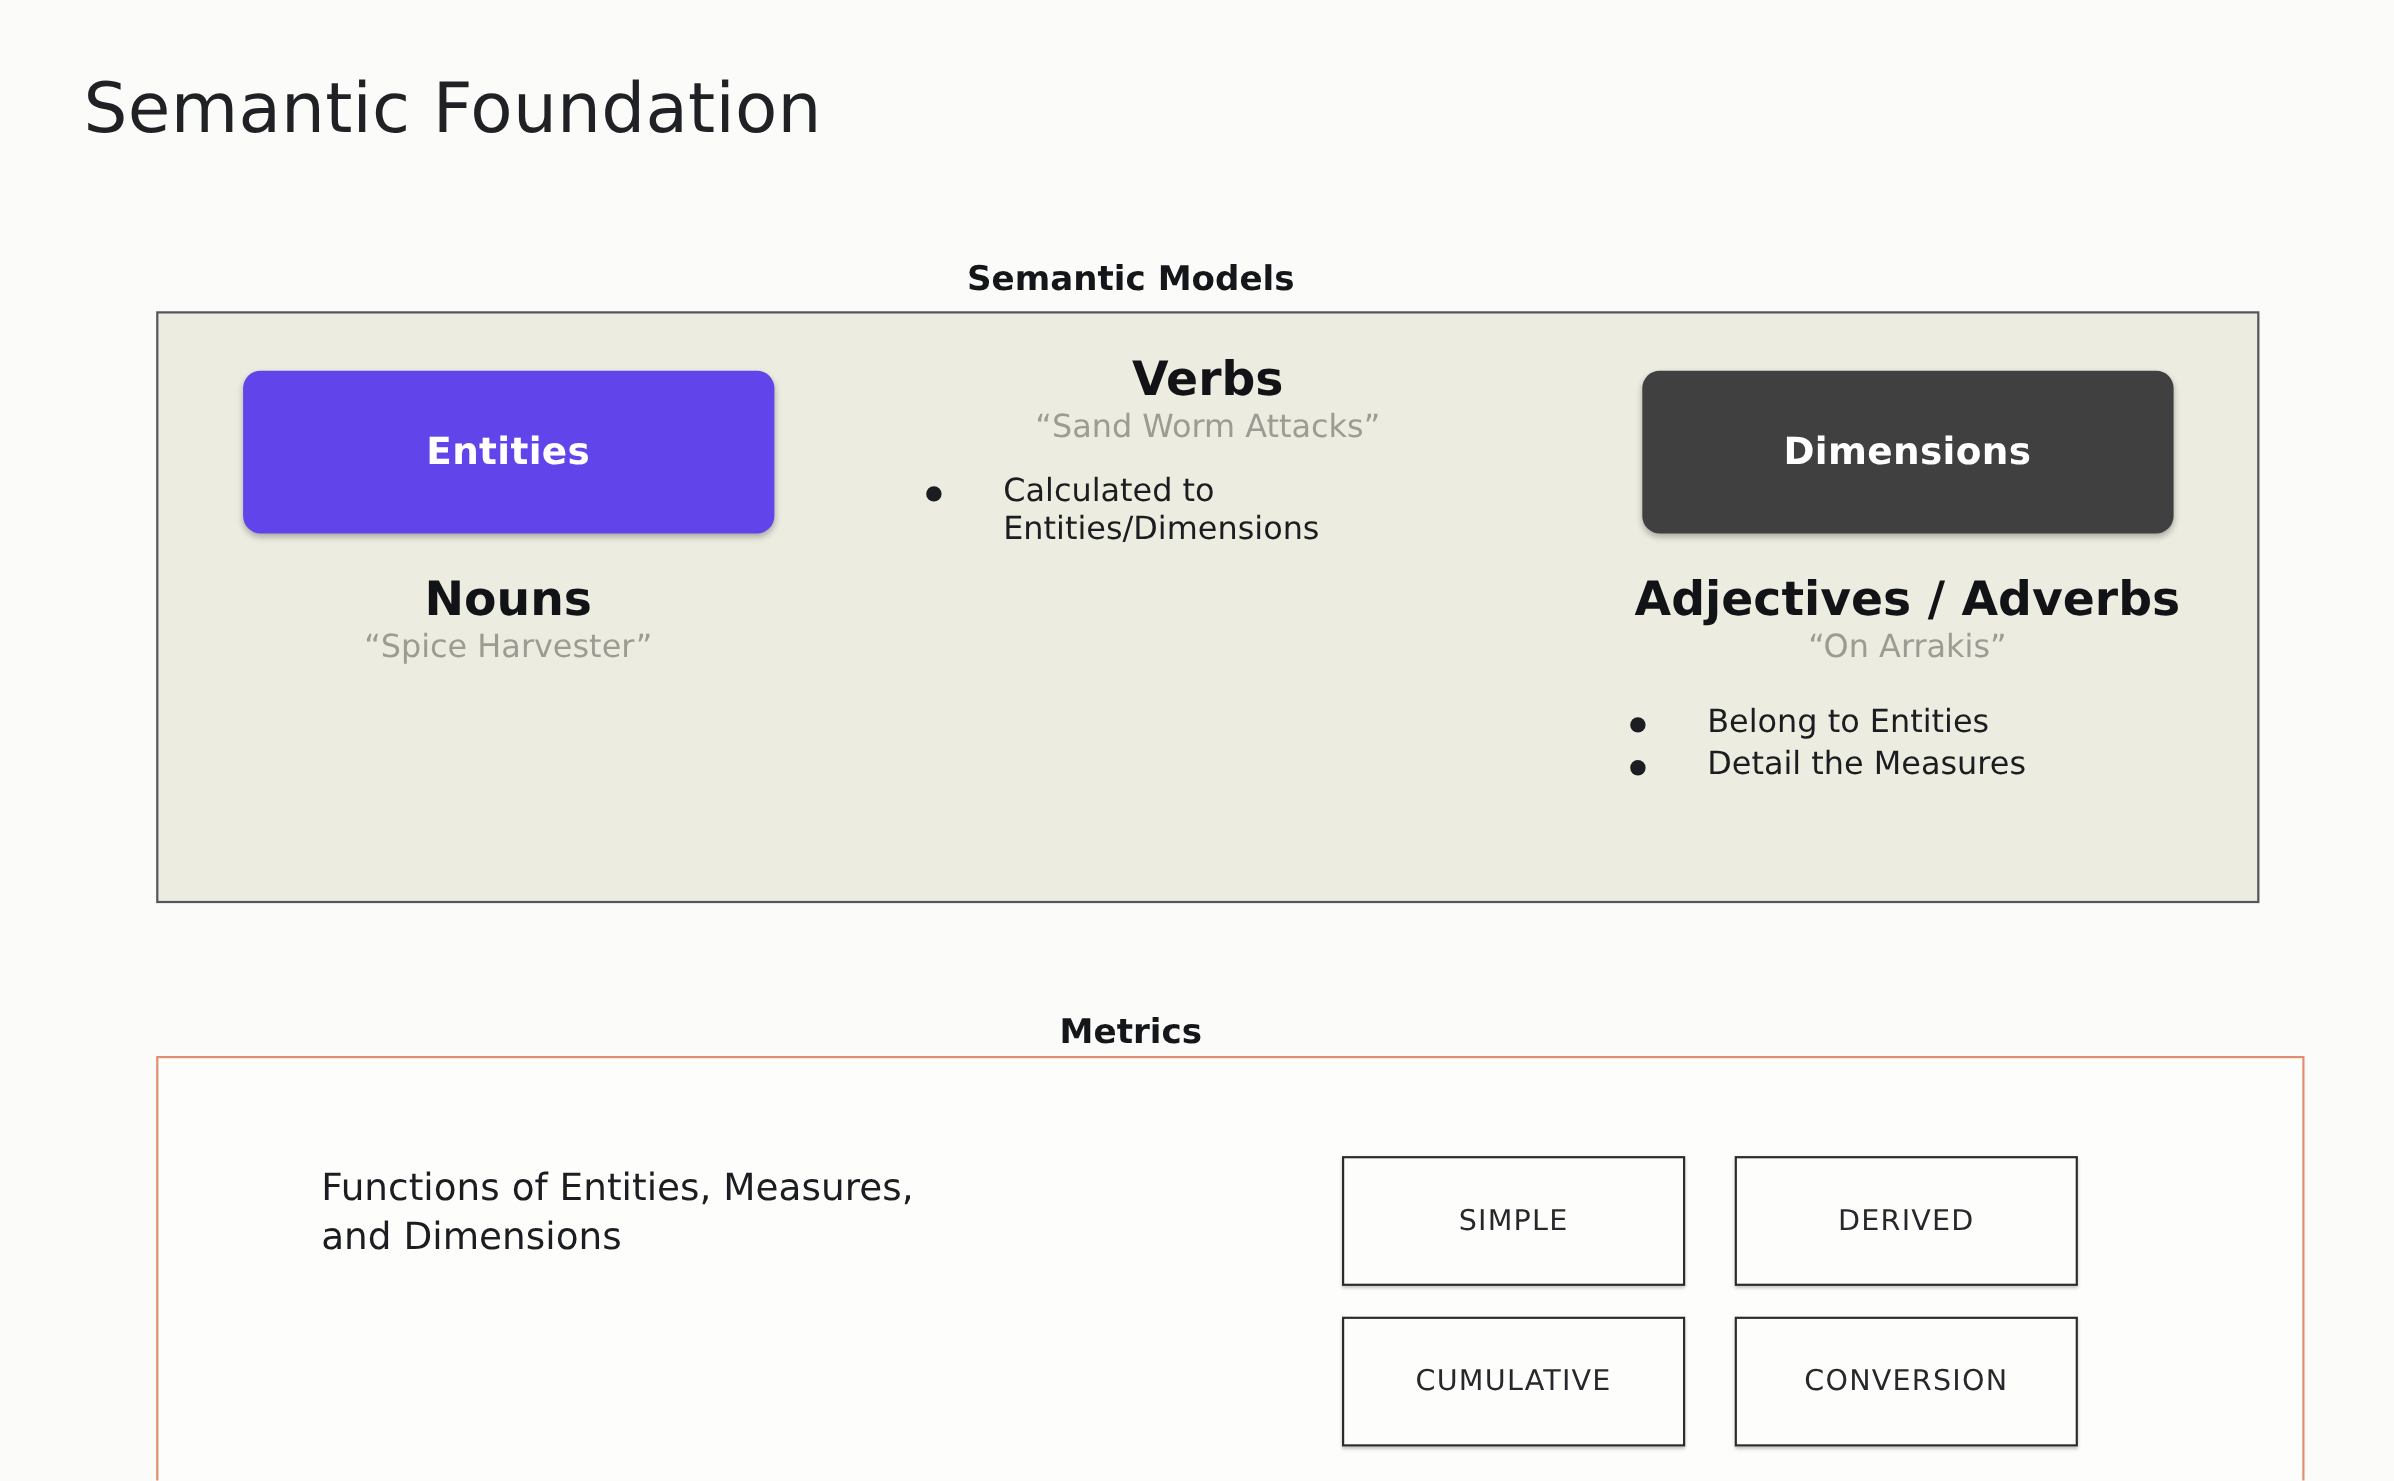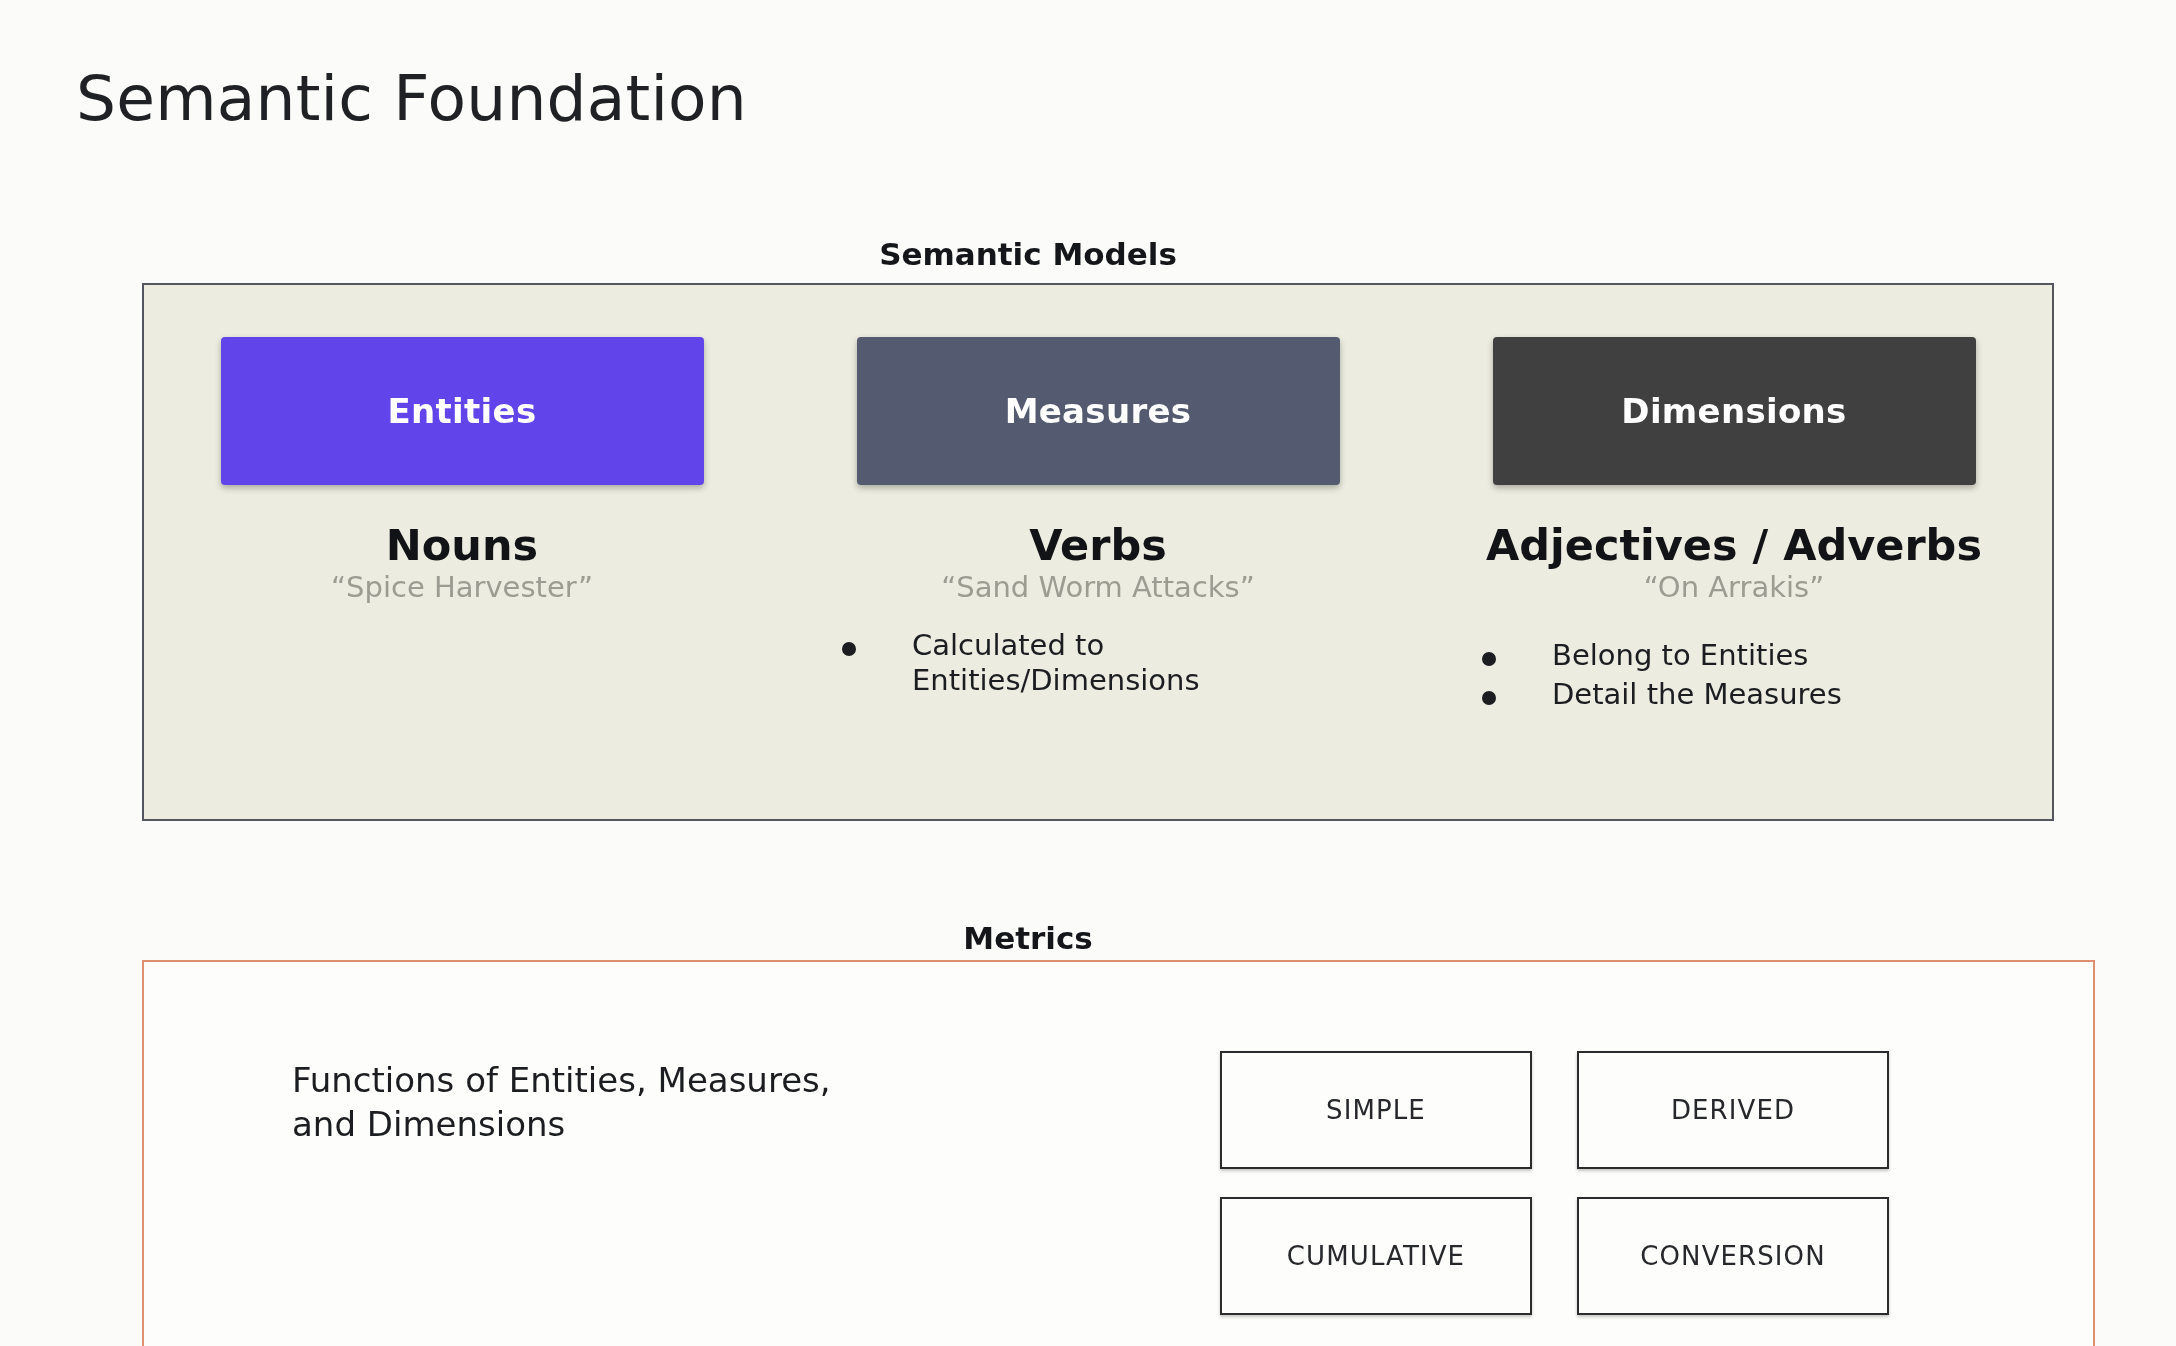--- a/index.html
+++ b/index.html
@@ -70,21 +70,21 @@
     display: flex;
     flex-direction: column;
     align-items: center;
   }
 
   
   .pill {
     margin-top: 52px;
     width: 483px;
     height: 148px;
-    border-radius: 4px;
+    border-radius: 16px;
     display: flex;
     align-items: center;
     justify-content: center;
     box-shadow: 0 3px 6px rgba(0,0,0,0.28);
   }
   .pill-label {
     color: #ffffff;
     font-size: 34px;
     font-weight: 700;
     letter-spacing: 0.3px;
@@ -203,23 +203,20 @@
 
     <div class="column col-entities">
       <div class="pill entities">
         <span class="pill-label">Entities</span>
       </div>
       <div class="part-of-speech">Nouns</div>
       <div class="example-quote">“Spice Harvester”</div>
     </div>
 
     <div class="column col-measures">
-      <div class="pill measures">
-        <span class="pill-label">Measures</span>
-      </div>
       <div class="part-of-speech">Verbs</div>
       <div class="example-quote">“Sand Worm Attacks”</div>
       <ul class="bullets">
         <li>
           <span class="bullet-dot"></span>
           <span class="bullet-text">Calculated to
 Entities/Dimensions</span>
         </li>
       </ul>
     </div>

